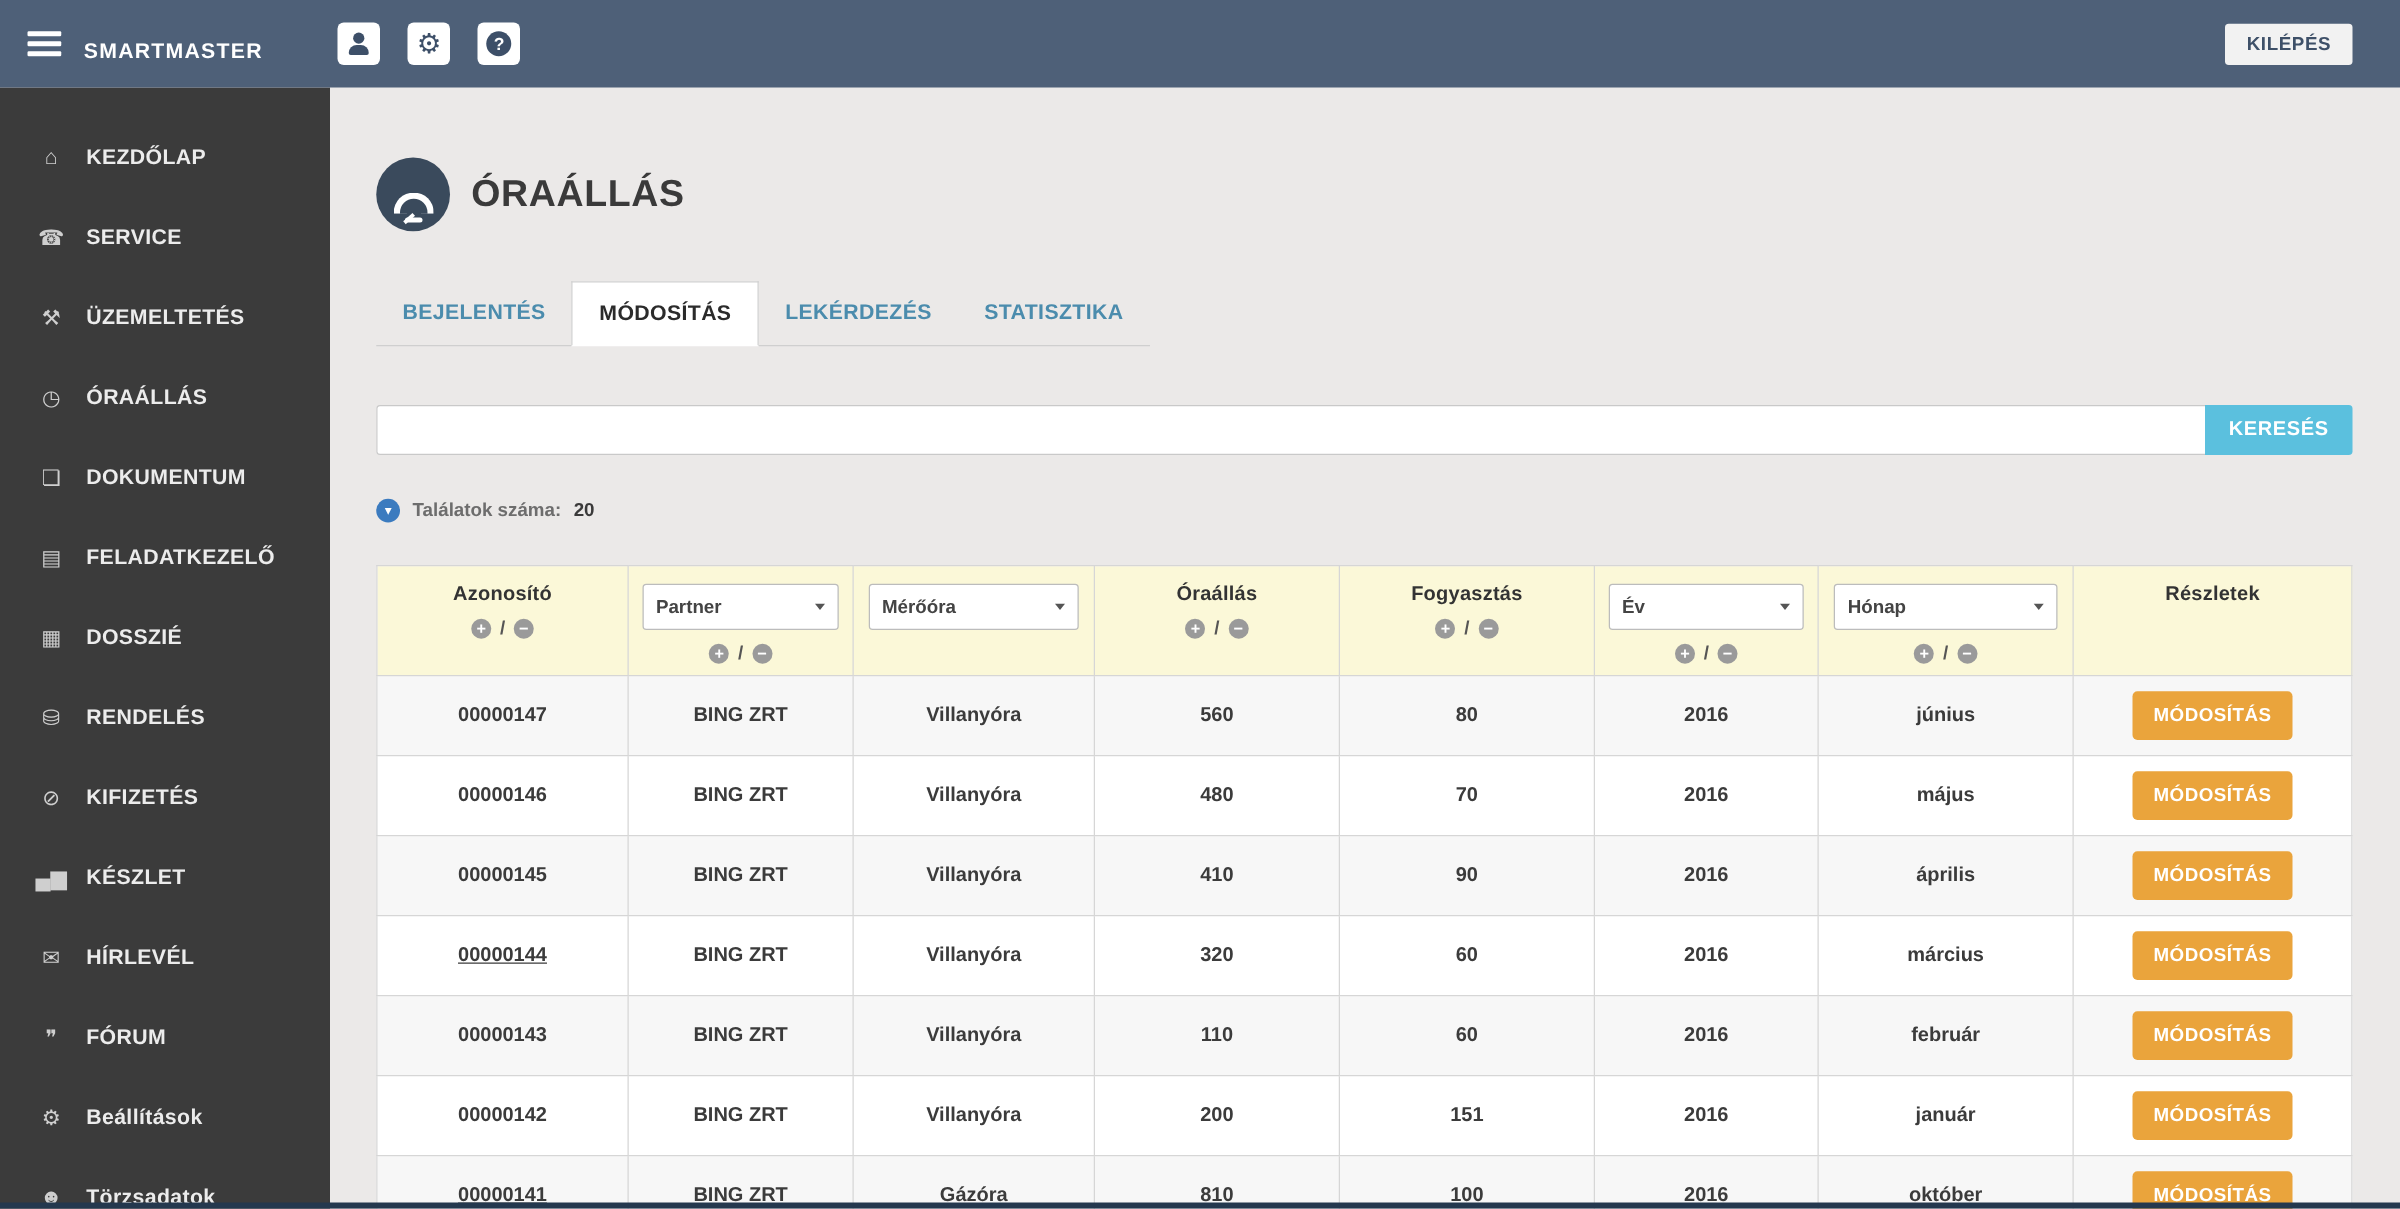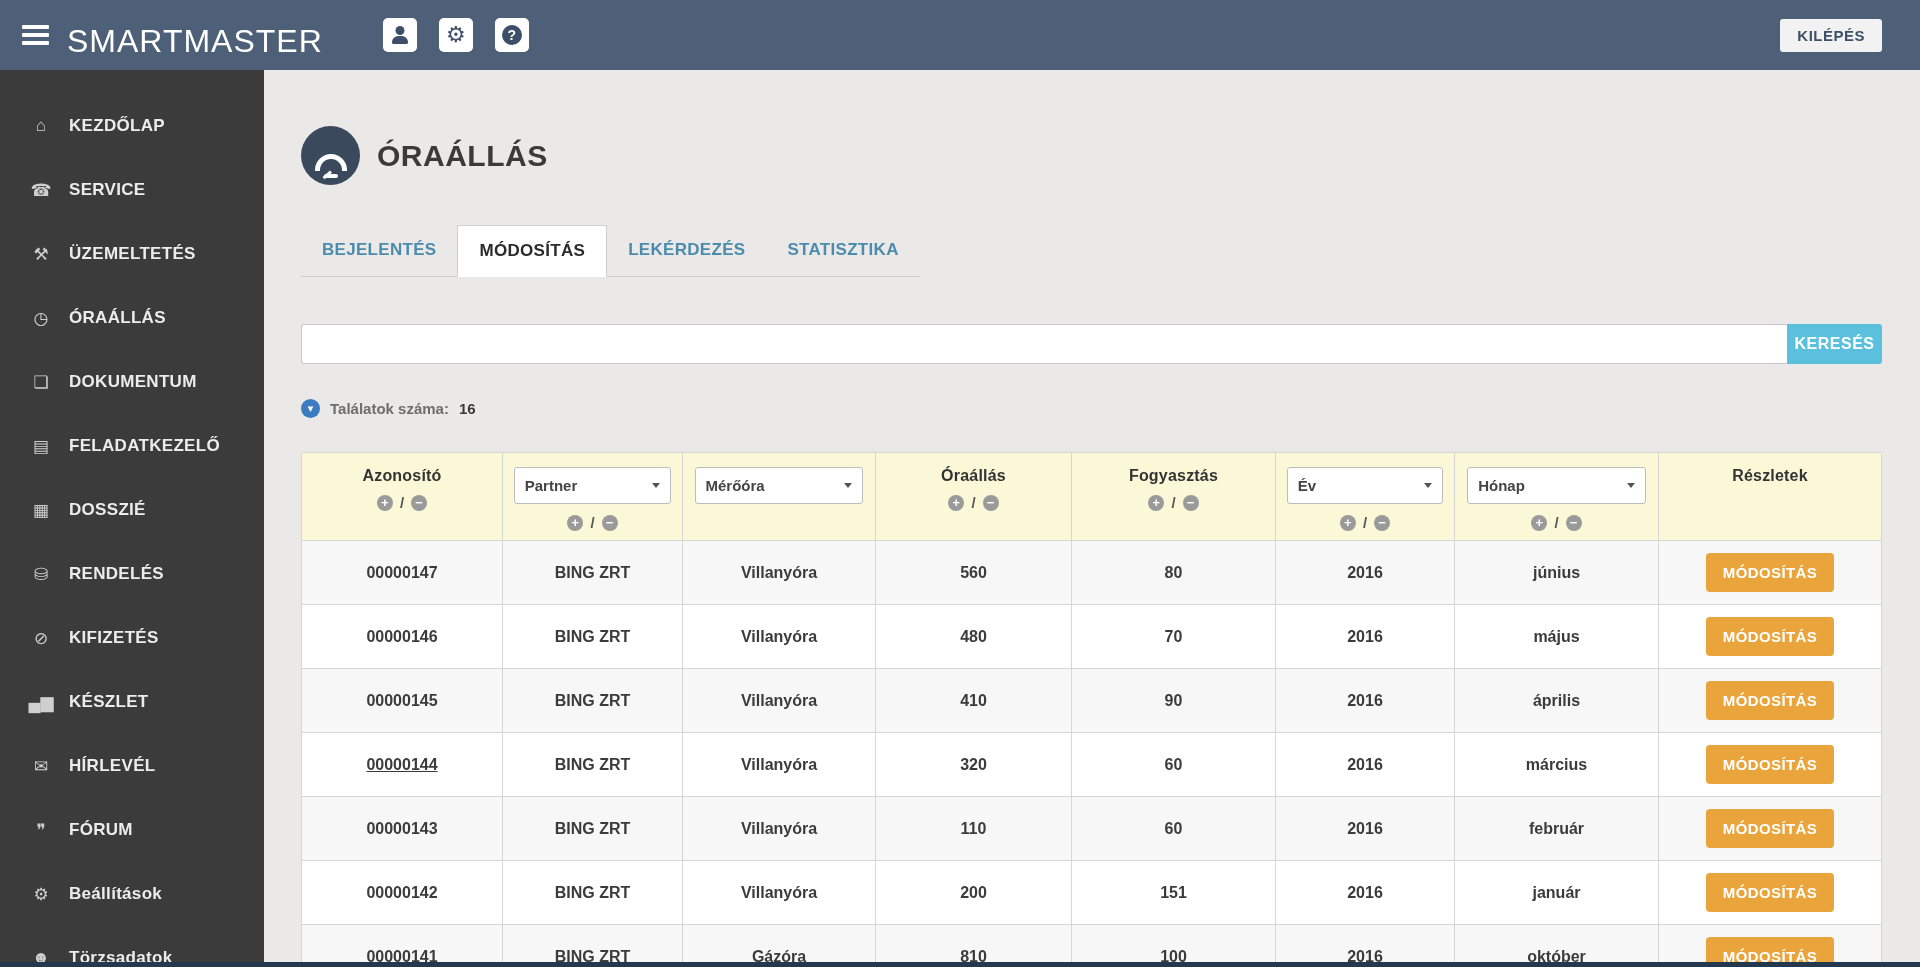--- a/index.html
+++ b/index.html
@@ -10,21 +10,21 @@
     background:#ebe9e8;
   }
 
   
   .app-header {
     position:absolute; top:0; left:0; width:100%; height:70px;
     background:#4e6078; display:flex; align-items:center; z-index:5;
   }
   .hamburger { margin-left:22px; cursor:pointer; }
   .hamburger .bar { width:27px; height:4px; background:#fff; border-radius:1px; margin:4px 0; }
-  .brand { color:#fff; font-size:32px; font-weight:400; letter-spacing:1px; margin-left:18px;margin-top:12px; }
+  .brand { color:#fff; font-size:17px; font-weight:700; letter-spacing:1px; margin-left:18px;margin-top:12px; }
   .header-actions { margin-left:60px; display:flex; gap:22px; }
   .hbtn {
     width:34px; height:34px; background:#fff; border-radius:5px;
     display:flex; align-items:center; justify-content:center; cursor:pointer;
   }
   .person { position:relative; width:18px; height:18px; }
   .person::before {
     content:""; position:absolute; top:0; left:50%; transform:translateX(-50%);
     width:9px; height:9px; border-radius:50%; background:#3d4f68;
   }
@@ -88,21 +88,21 @@
   }
 
   
   .search-row { margin-top:47px; display:flex; height:40px; }
   .search-input {
     flex:1; border:1px solid #c9c9c9; border-right:none; background:#fff;
     padding:0 12px; font-size:16px; color:#333; outline:none; font-family:inherit;
     border-radius:3px 0 0 3px;
   }
   .search-btn {
-    width:95px; background:#5bc0de; color:#fff; font-weight:700; font-size:16px;
+    width:118px; background:#5bc0de; color:#fff; font-weight:700; font-size:16px;
     border:none; letter-spacing:0.5px; border-radius:0 3px 3px 0; cursor:pointer; font-family:inherit;
   }
 
   
   .results-row { margin-top:34px; display:flex; align-items:center; gap:10px; height:20px; }
   .results-icon {
     width:19px; height:19px; border-radius:50%; background:#3b7bbf; color:#fff;
     font-size:11px; display:flex; align-items:center; justify-content:center; cursor:pointer;
   }
   .results-label { font-size:15px; color:#6d6d6d; font-weight:700; }
@@ -256,21 +256,21 @@
     </div>
 
   <div class="search-row">
     <input class="search-input" type="text" value="" style="">
     <button class="search-btn">KERESÉS</button>
   </div>
 
   <div class="results-row">
     <span class="results-icon">▾</span>
     <span class="results-label">Találatok száma:</span>
-    <span class="results-count">16</span>
+    <span class="results-count">20</span>
   </div>
 
   <table class="data-table">
     <colgroup>
       <col style="width:201px">
         <col style="width:180px">
         <col style="width:193px">
         <col style="width:196px">
       <col style="width:204px">
         <col style="width:179px">

